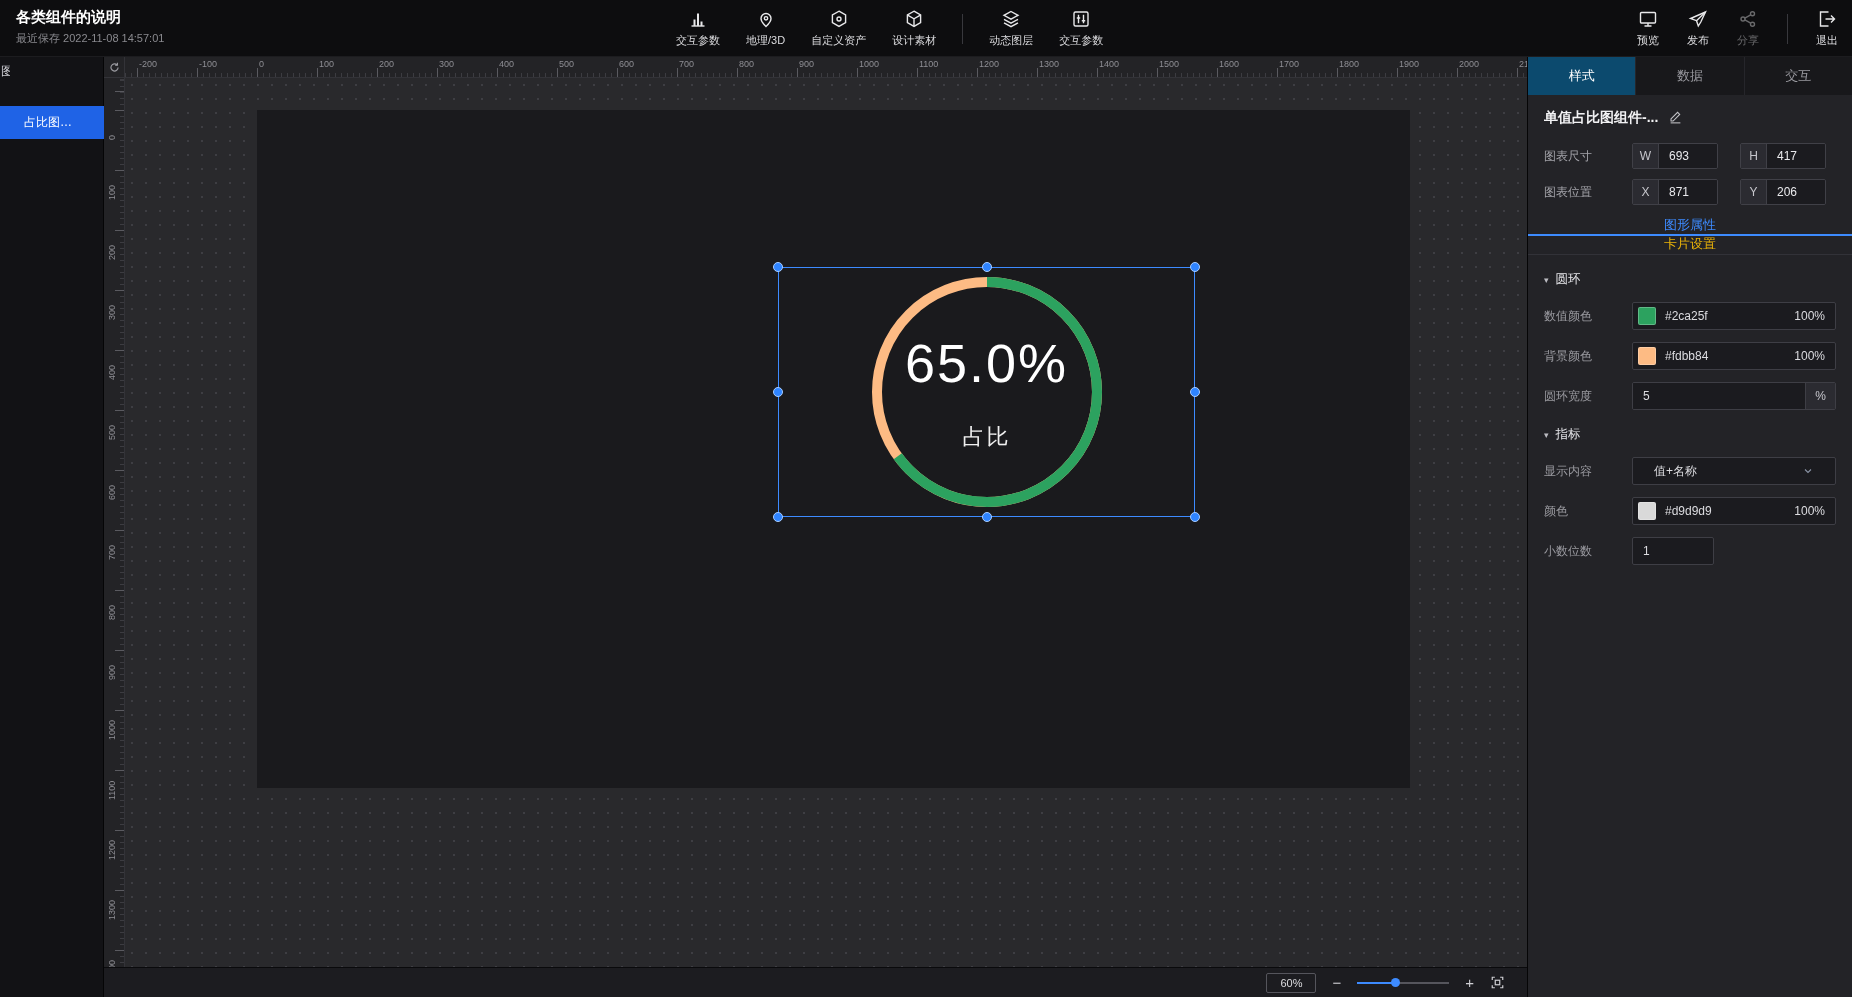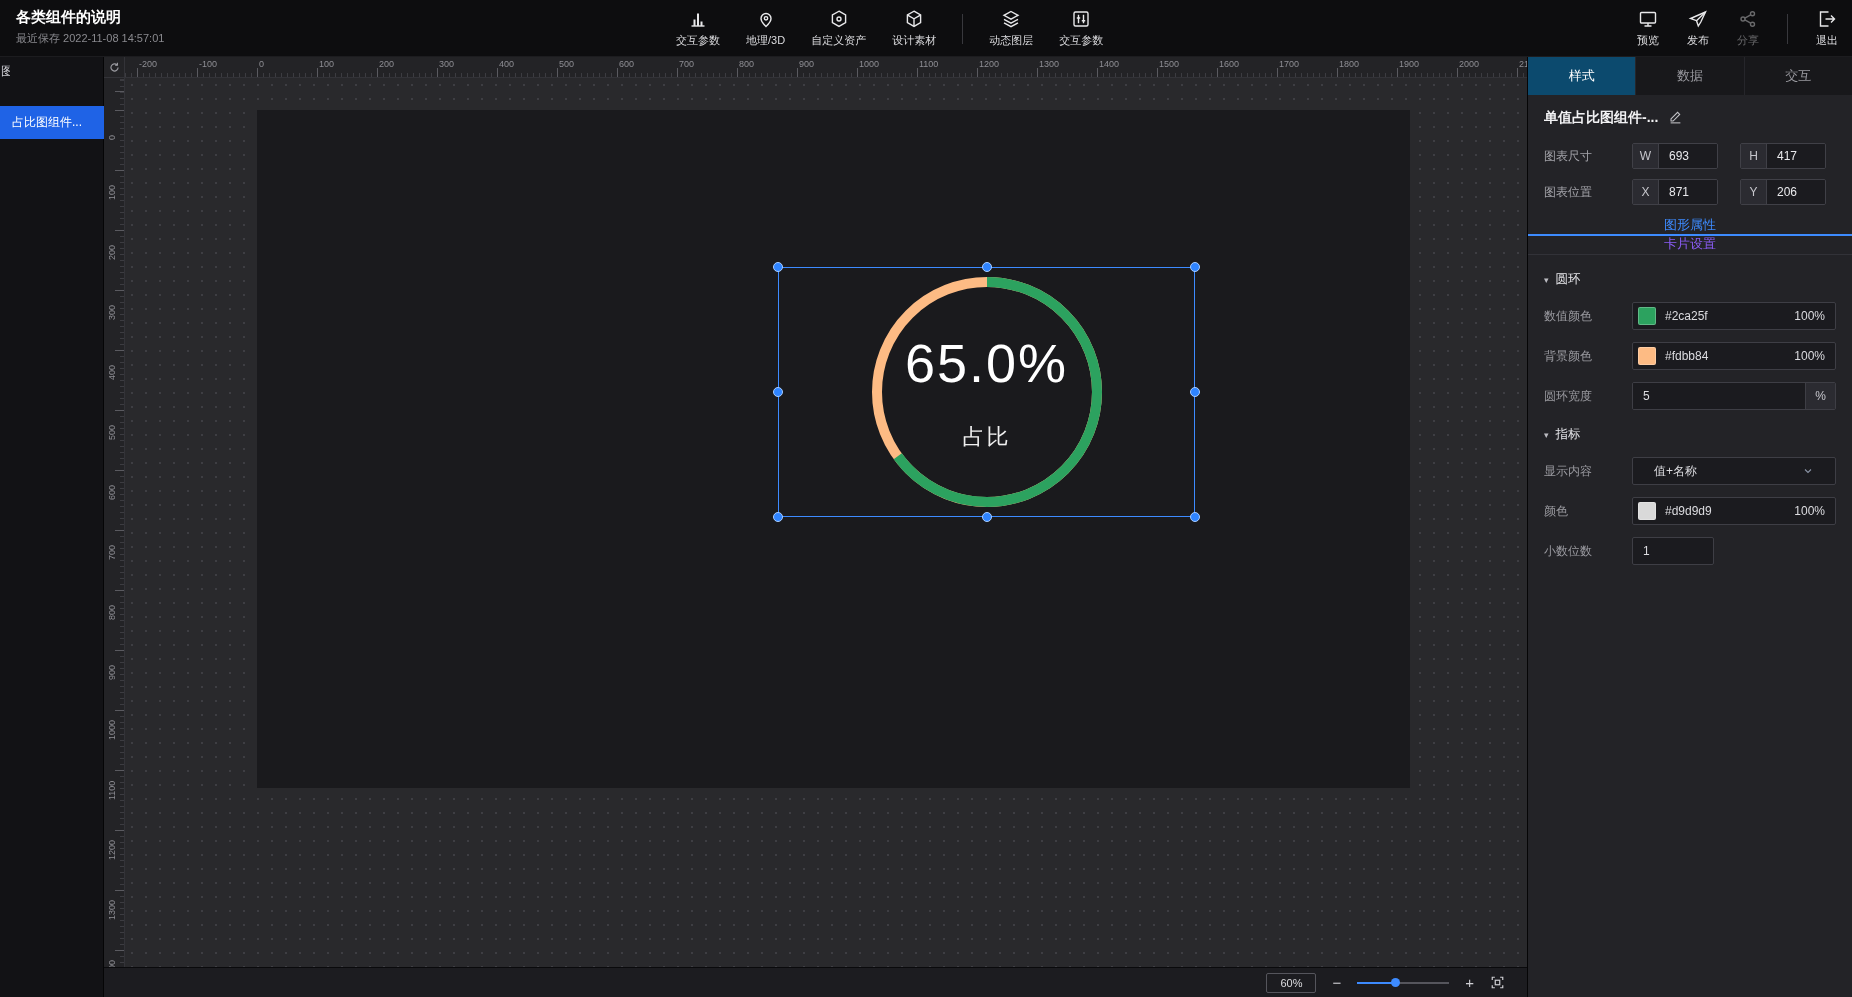--- a/index.html
+++ b/index.html
@@ -21,21 +21,21 @@
   .hdr-actions { position:absolute; right:14px; top:0; height:57px; display:flex; align-items:center; gap:28px; }
   .hdr-action { display:flex; flex-direction:column; align-items:center; gap:4px; color:#e8e8ea; cursor:pointer; }
   .hdr-action.dim { opacity:.42; }
 
   
   .sidebar { position:absolute; top:57px; left:0; width:104px; bottom:0; background:#121215;
     border-right:1px solid #050506; z-index:10; }
   .sidebar-clip { position:absolute; top:6px; left:1px; width:9px; height:16px; overflow:hidden;
     font-size:12px; color:#cfcfd4; white-space:nowrap; }
   .layer-item { position:absolute; top:49px; left:0; width:104px; height:33px; background:#1f63e6;
-    color:#ffffff; font-size:12px; line-height:33px; padding:0 12px; white-space:nowrap;
+    color:#ffffff; font-size:12px; line-height:33px; padding:0 24px; white-space:nowrap;
     overflow:hidden; text-overflow:ellipsis; cursor:pointer; }
 
   
   .canvas-area { position:absolute; top:57px; left:104px; right:325px; bottom:0; background:#29292c; }
   .ruler-corner { position:absolute; top:0; left:0; width:21px; height:21px; background:#232326;
     border-right:1px solid #333338; border-bottom:1px solid #333338; z-index:7;
     display:flex; align-items:center; justify-content:center; color:#9a9aa0; cursor:pointer; }
   .ruler-h { position:absolute; top:0; left:21px; right:0; height:21px; background-color:#232326;
     border-bottom:1px solid #333338; overflow:hidden; z-index:6;
     background-image:
@@ -102,21 +102,21 @@
   .dim-row { display:flex; align-items:center; margin-bottom:10px; }
   .dim-label { width:88px; font-size:12px; color:#a3a3a9; flex:none; }
   .fld-group { display:flex; height:26px; border:1px solid #404047; border-radius:2px; overflow:hidden; margin-right:22px; }
   .fld-prefix { width:26px; background:#2b2b31; color:#c6c6cc; font-size:12px;
     display:flex; align-items:center; justify-content:center; border-right:1px solid #404047; }
   .fld-val { width:58px; background:#1b1b1f; border:none; outline:none; color:#e9e9ec; font-size:12px;
     text-align:left; padding-left:10px; font-family:inherit; }
 
   .subtabs { display:flex; height:40px; margin:6px -16px 0 -16px; border-bottom:1px solid #323238;flex-direction:column; }
   .subtab { flex:1; display:flex; align-items:center; justify-content:center; font-size:13px;
-    color:#8b5cf6; cursor:pointer; position:relative; }
+    color:#eab308; cursor:pointer; position:relative; }
   .subtab.active { color:#3d8bff; }
   .subtab.active::after { content:""; position:absolute; left:0; right:0; bottom:-1px; height:2px; background:#3d8bff; }
 
   .section-hdr { display:flex; align-items:center; gap:7px; margin:16px 0 14px 0;
     color:#e6e6ea; font-size:12.5px; cursor:pointer; }
   .tri { font-size:9px; color:#bcbcc2; }
 
   .prop-row { display:flex; align-items:center; margin-bottom:12px; }
   .prop-label { width:88px; font-size:12px; color:#9a9aa0; flex:none; }
   .color-input { width:205px; height:28px; background:#1b1b1f; border:1px solid #3e3e45;

